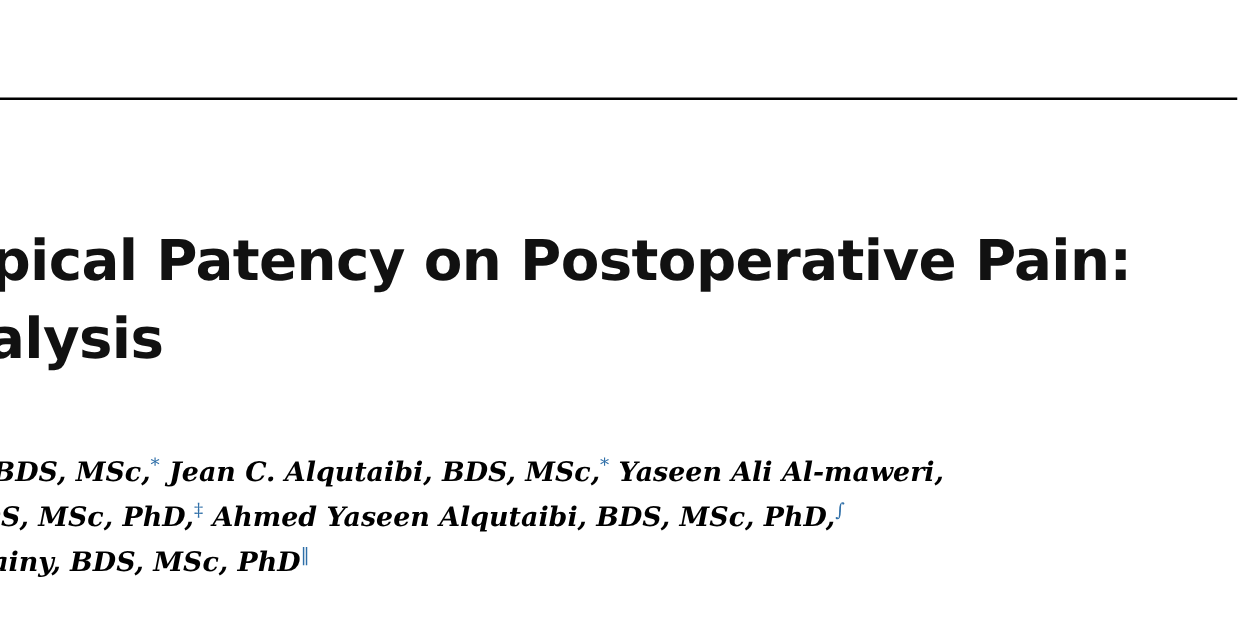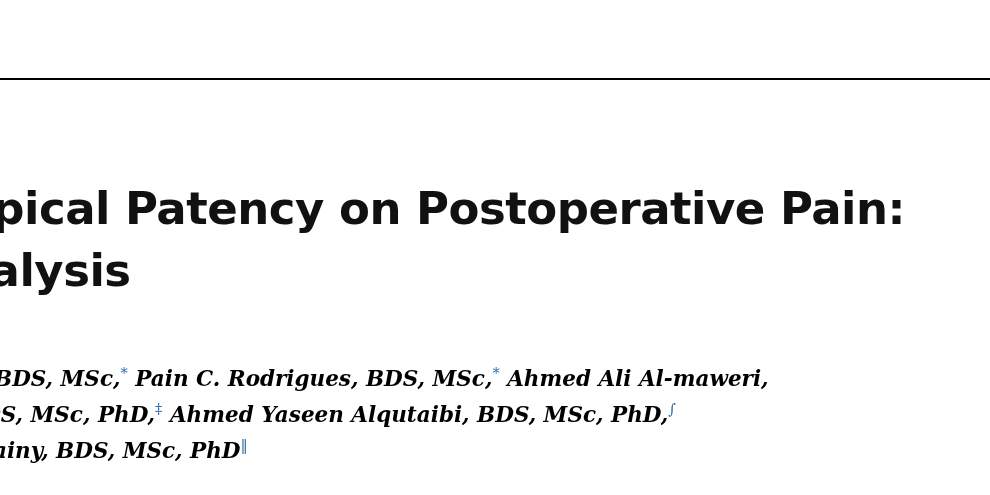--- a/index.html
+++ b/index.html
@@ -72,20 +72,20 @@
 <div class="page">
 
   <div class="rule"></div>
 
   <div class="title-block">
     <div class="title-line">Apical Patency on Postoperative Pain:</div>
     <div class="title-line">nalysis</div>
   </div>
 
   <div class="authors-block">
-    <div class="author-line"><span>b, BDS, MSc,</span><span class="sup">*</span><span> Pain C. Rodrigues, BDS, MSc,</span><span class="sup">*</span><span> Ahmed Ali Al-maweri,</span></div>
+    <div class="author-line"><span>b, BDS, MSc,</span><span class="sup">*</span><span> Jean C. Alqutaibi, BDS, MSc,</span><span class="sup">*</span><span> Yaseen Ali Al-maweri,</span></div>
 
     <div class="author-line"><span> BDS, MSc, PhD,</span><span class="sup">‡</span><span> Ahmed Yaseen Alqutaibi, BDS, MSc, PhD,</span><span class="sup">∫</span></div>
 
     <div class="author-line"><span>adainy, BDS, MSc, PhD</span><span class="sup">‖</span></div>
   </div>
 
 </div>
 
 </body></html>

